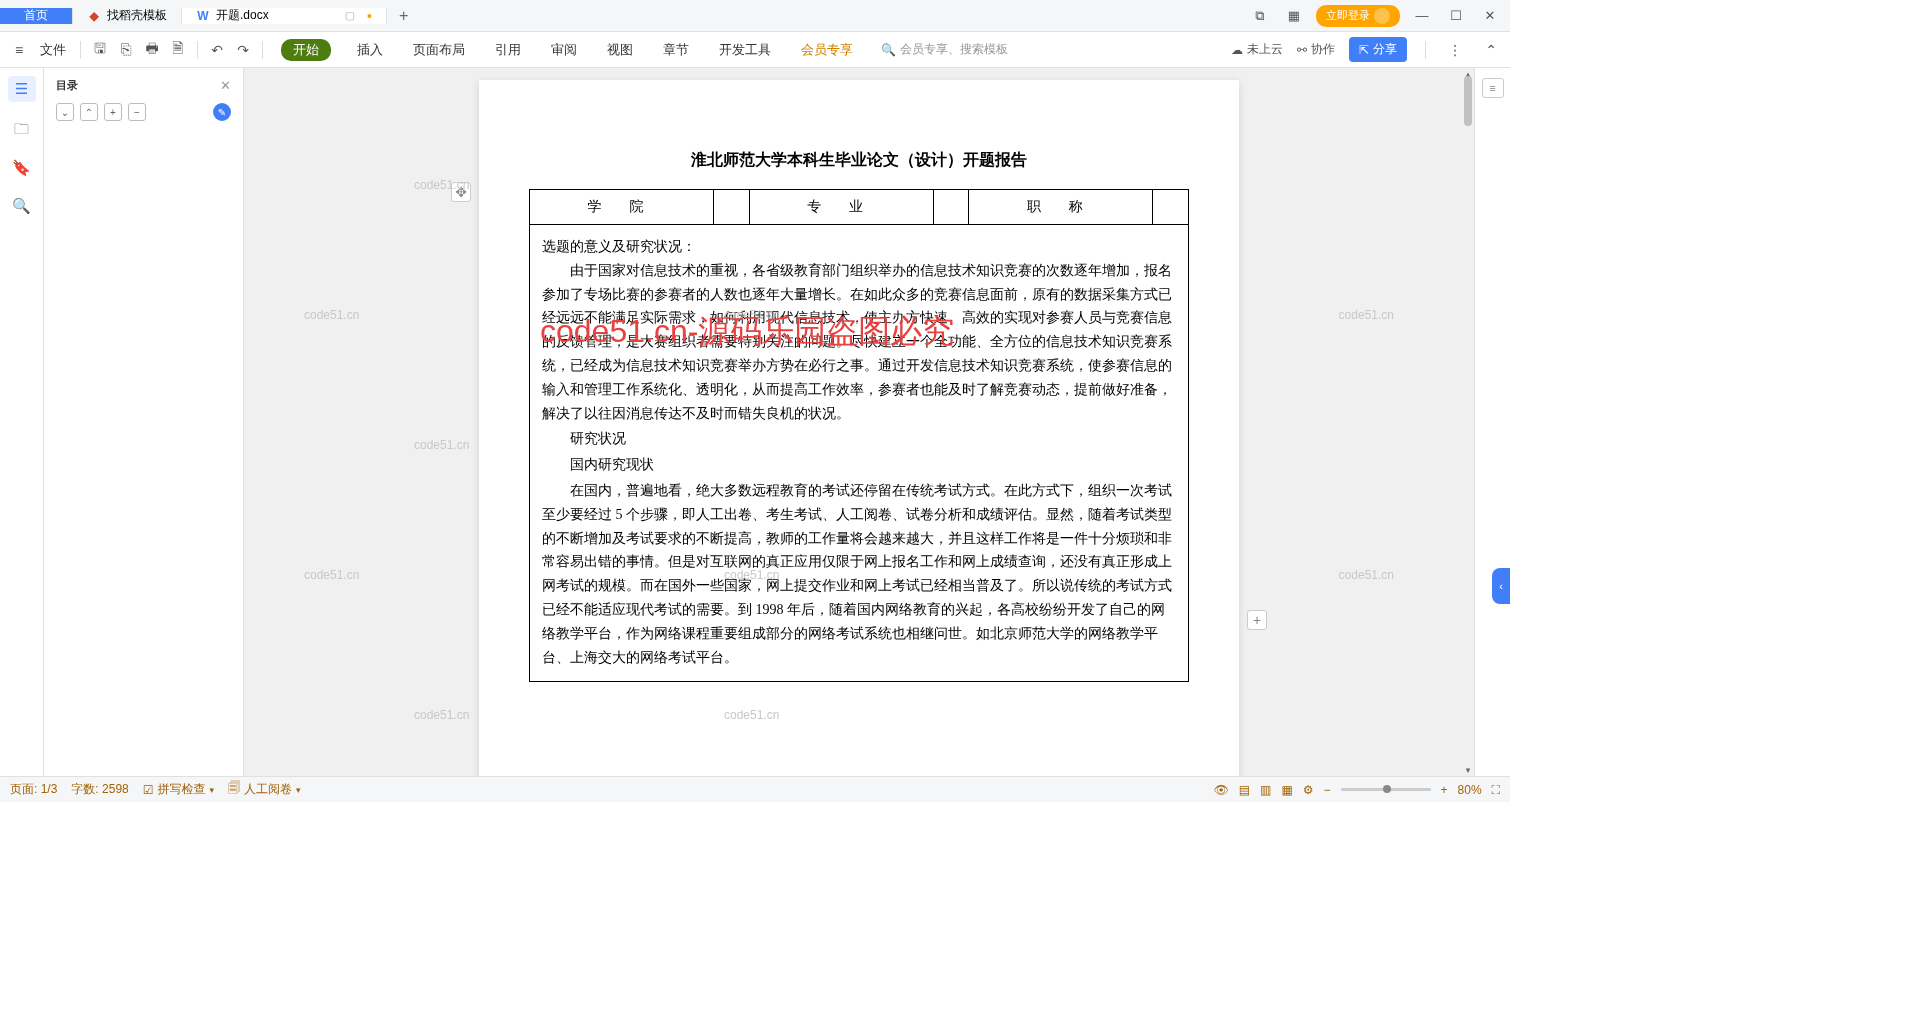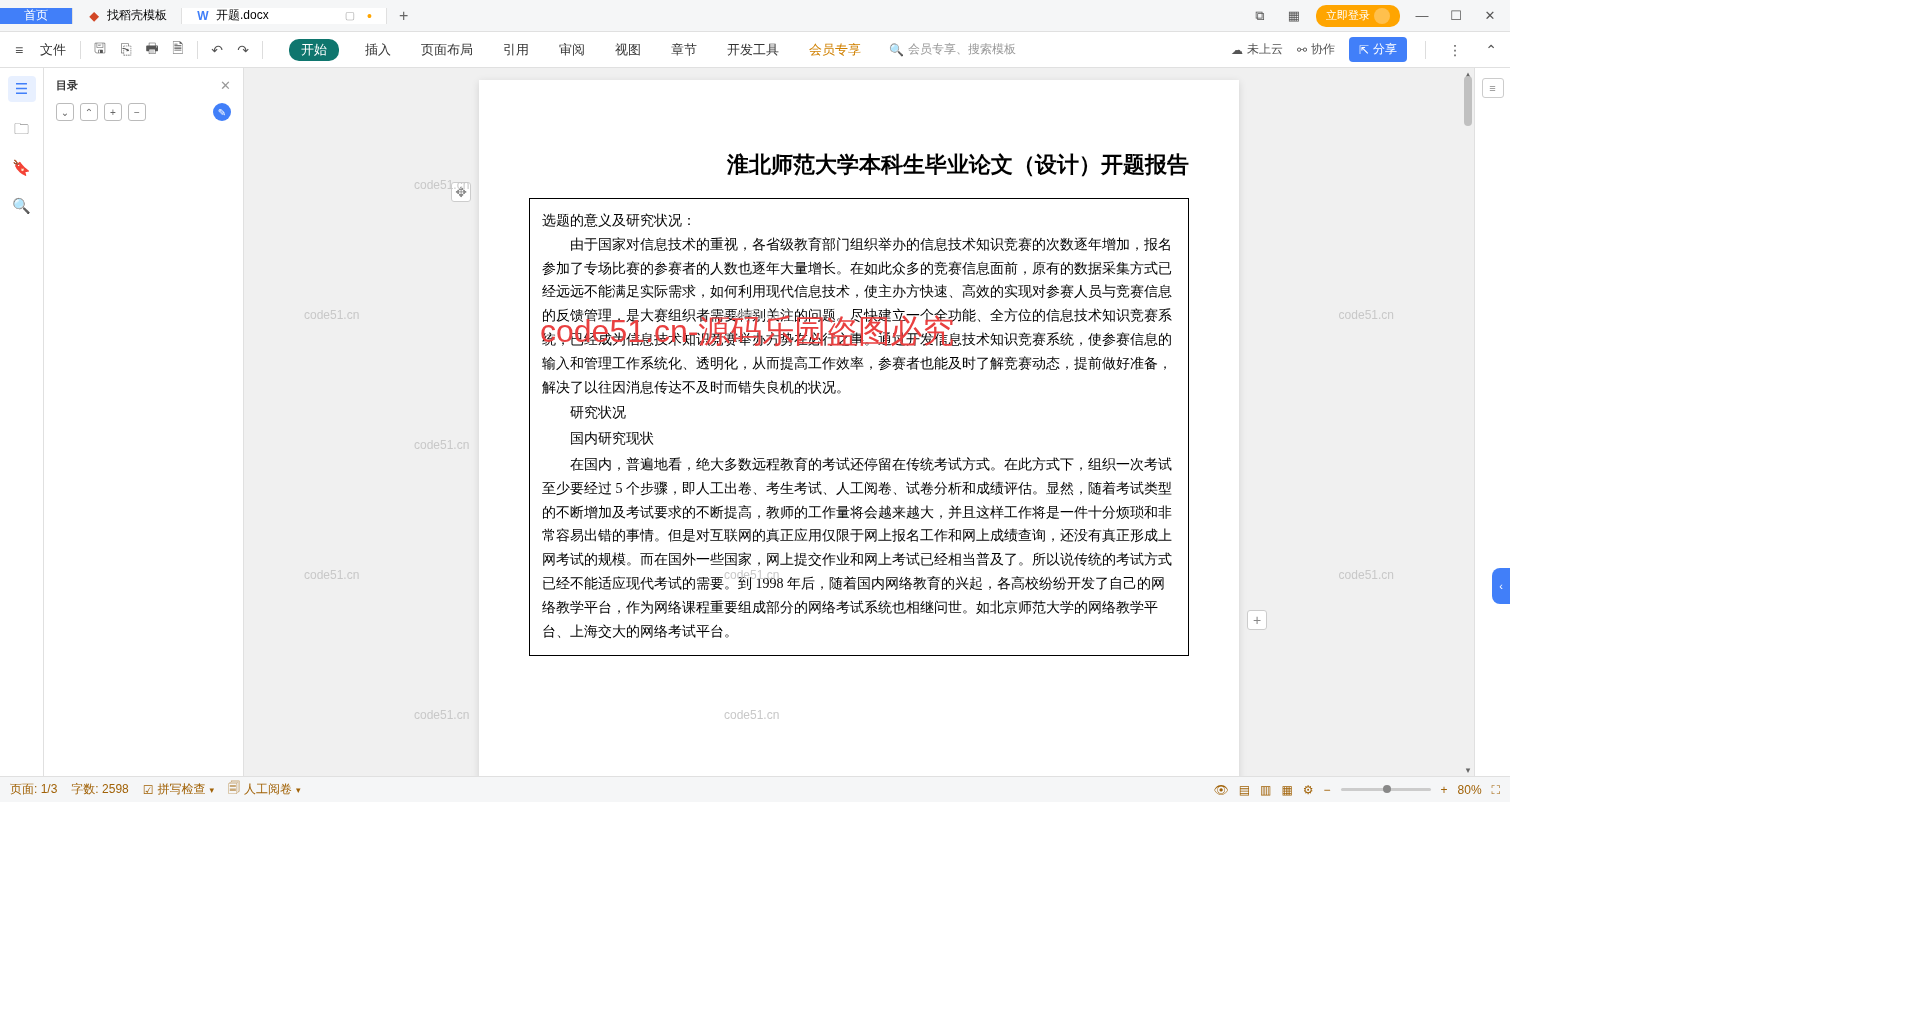--- a/index.html
+++ b/index.html
@@ -16,21 +16,21 @@
 .title-icon { width: 24px; height: 20px; display: flex; align-items: center; justify-content: center; color: #555; font-size: 13px; cursor: pointer; }
 .login-btn { background: #ffa500; color: #fff; padding: 3px 10px; border-radius: 10px; font-size: 11px; display: flex; align-items: center; gap: 4px; cursor: pointer; }
 .avatar { width: 16px; height: 16px; background: #ffc04d; border-radius: 50%; }
 
 .ribbon { height: 36px; background: #fff; display: flex; align-items: center; border-bottom: 1px solid #e0e0e0; padding: 0 8px; gap: 4px; }
 .ribbon-ico { width: 22px; height: 22px; display: flex; align-items: center; justify-content: center; color: #555; font-size: 14px; cursor: pointer; }
 .file-label { font-size: 13px; color: #333; padding: 0 6px; }
 .sep { width: 1px; height: 18px; background: #ddd; margin: 0 4px; }
 .menu-tabs { display: flex; gap: 22px; margin-left: 10px; }
 .menu-tab { font-size: 13px; color: #333; cursor: pointer; padding: 2px 4px; }
-.menu-tab.active { background: #0f766e; color: #fff; border-radius: 10px; padding: 2px 12px; margin-left: 8px; }
+.menu-tab.active { background: #4d7c0f; color: #fff; border-radius: 10px; padding: 2px 12px; }
 .menu-tab.vip { color: #d08000; }
 .search-box { display: flex; align-items: center; color: #999; font-size: 12px; margin-left: 20px; gap: 4px; }
 .ribbon-right { margin-left: auto; display: flex; align-items: center; gap: 14px; }
 .cloud-label { font-size: 12px; color: #555; display: flex; align-items: center; gap: 4px; cursor: pointer; }
 .share-btn { background: #417ff9; color: #fff; padding: 4px 10px; border-radius: 4px; font-size: 12px; cursor: pointer; display: flex; align-items: center; gap: 4px; }
 
 .main-area { display: flex; height: calc(100% - 32px - 36px - 26px); background: #f0f0f0; position: relative; }
 .left-rail { width: 44px; background: #fff; border-right: 1px solid #e0e0e0; display: flex; flex-direction: column; align-items: center; padding-top: 8px; gap: 18px; }
 .rail-ico { width: 20px; height: 20px; color: #666; font-size: 15px; cursor: pointer; display: flex; align-items: center; justify-content: center; }
 .rail-ico.active { background: #e8f0ff; color: #417ff9; border-radius: 4px; padding: 4px; width: 28px; height: 26px; }
@@ -38,21 +38,21 @@
 .outline-panel { width: 200px; background: #fff; border-right: 1px solid #e0e0e0; padding: 10px 12px; }
 .outline-head { display: flex; align-items: center; justify-content: space-between; }
 .outline-title { font-size: 11px; font-weight: bold; color: #333; }
 .outline-close { color: #999; cursor: pointer; font-size: 13px; }
 .outline-tools { display: flex; gap: 6px; margin-top: 10px; align-items: center; }
 .tool-sq { width: 18px; height: 18px; border: 1px solid #bbb; border-radius: 3px; font-size: 10px; display: flex; align-items: center; justify-content: center; color: #666; cursor: pointer; }
 .pen-ico { margin-left: auto; width: 18px; height: 18px; border-radius: 50%; background: #417ff9; display: flex; align-items: center; justify-content: center; color: #fff; font-size: 10px; }
 
 .doc-viewport { flex: 1; overflow: auto; position: relative; display: flex; justify-content: center; padding-top: 12px; }
 .page { width: 760px; min-height: 980px; background: #fff; box-shadow: 0 2px 8px rgba(0,0,0,0.12); padding: 70px 50px 40px 50px; position: relative; }
-.doc-title { text-align: right; font-size: 22px; font-weight: bold; font-family: SimSun, serif; margin-bottom: 18px; }
+.doc-title { text-align: center; font-size: 16px; font-weight: bold; font-family: SimSun, serif; margin-bottom: 18px; }
 .doc-table { width: 100%; border-collapse: collapse; }
 .doc-table td { border: 1px solid #000; padding: 8px 6px; font-size: 14px; font-family: SimSun, serif; text-align: center; vertical-align: middle; }
 .spaced { letter-spacing: 12px; }
 .red-underline { color: #000; font-family: "Times New Roman", serif; text-decoration: underline; text-decoration-color: #d00; text-decoration-style: wavy; }
 .body-cell { text-align: left !important; padding: 10px 12px !important; line-height: 1.7; font-size: 13px; }
 .body-cell p { text-indent: 2em; margin-bottom: 2px; font-family: SimSun, serif; }
 .body-cell .sec { text-indent: 2em; }
 
 .watermark-red { position: absolute; color: #e94040; font-size: 32px; font-weight: 500; z-index: 5; left: 540px; top: 310px; white-space: nowrap; pointer-events: none; }
 .wm-gray { position: absolute; color: #c8c8c8; font-size: 12px; pointer-events: none; z-index: 3; }
@@ -185,20 +185,28 @@
     <div class="wm-gray" style="right:80px;top:240px;">code51.cn</div>
     <div class="wm-gray" style="right:80px;top:500px;">code51.cn</div>
 
     <div class="page">
       <div class="page-handle" style="left:-28px;top:102px;">✥</div>
       <div class="page-handle" style="right:-28px;top:530px;">+</div>
 
       <div class="doc-title">淮北师范大学本科生毕业论文（设计）开题报告</div>
       <table class="doc-table">
         <tbody>
+        <tr>
+          <td><span class="spaced">学    院</span></td>
+          <td></td>
+          <td><span class="spaced">专    业</span></td>
+          <td></td>
+          <td><span class="spaced">职    称</span></td>
+          <td></td>
+        </tr>
         <tr>
           <td colspan="6" class="body-cell">
             <div style="text-indent:0;">选题的意义及研究状况：</div>
             <p>由于国家对信息技术的重视，各省级教育部门组织举办的信息技术知识竞赛的次数逐年增加，报名参加了专场比赛的参赛者的人数也逐年大量增长。在如此众多的竞赛信息面前，原有的数据采集方式已经远远不能满足实际需求，如何利用现代信息技术，使主办方快速、高效的实现对参赛人员与竞赛信息的反馈管理，是大赛组织者需要特别关注的问题。尽快建立一个全功能、全方位的信息技术知识竞赛系统，已经成为信息技术知识竞赛举办方势在必行之事。通过开发信息技术知识竞赛系统，使参赛信息的输入和管理工作系统化、透明化，从而提高工作效率，参赛者也能及时了解竞赛动态，提前做好准备，解决了以往因消息传达不及时而错失良机的状况。</p>
             <p class="sec">研究状况</p>
             <p class="sec">国内研究现状</p>
             <p>在国内，普遍地看，绝大多数远程教育的考试还停留在传统考试方式。在此方式下，组织一次考试至少要经过 5 个步骤，即人工出卷、考生考试、人工阅卷、试卷分析和成绩评估。显然，随着考试类型的不断增加及考试要求的不断提高，教师的工作量将会越来越大，并且这样工作将是一件十分烦琐和非常容易出错的事情。但是对互联网的真正应用仅限于网上报名工作和网上成绩查询，还没有真正形成上网考试的规模。而在国外一些国家，网上提交作业和网上考试已经相当普及了。所以说传统的考试方式已经不能适应现代考试的需要。到 1998 年后，随着国内网络教育的兴起，各高校纷纷开发了自己的网络教学平台，作为网络课程重要组成部分的网络考试系统也相继问世。如北京师范大学的网络教学平台、上海交大的网络考试平台。</p>
           </td>
         </tr>
       </tbody>

